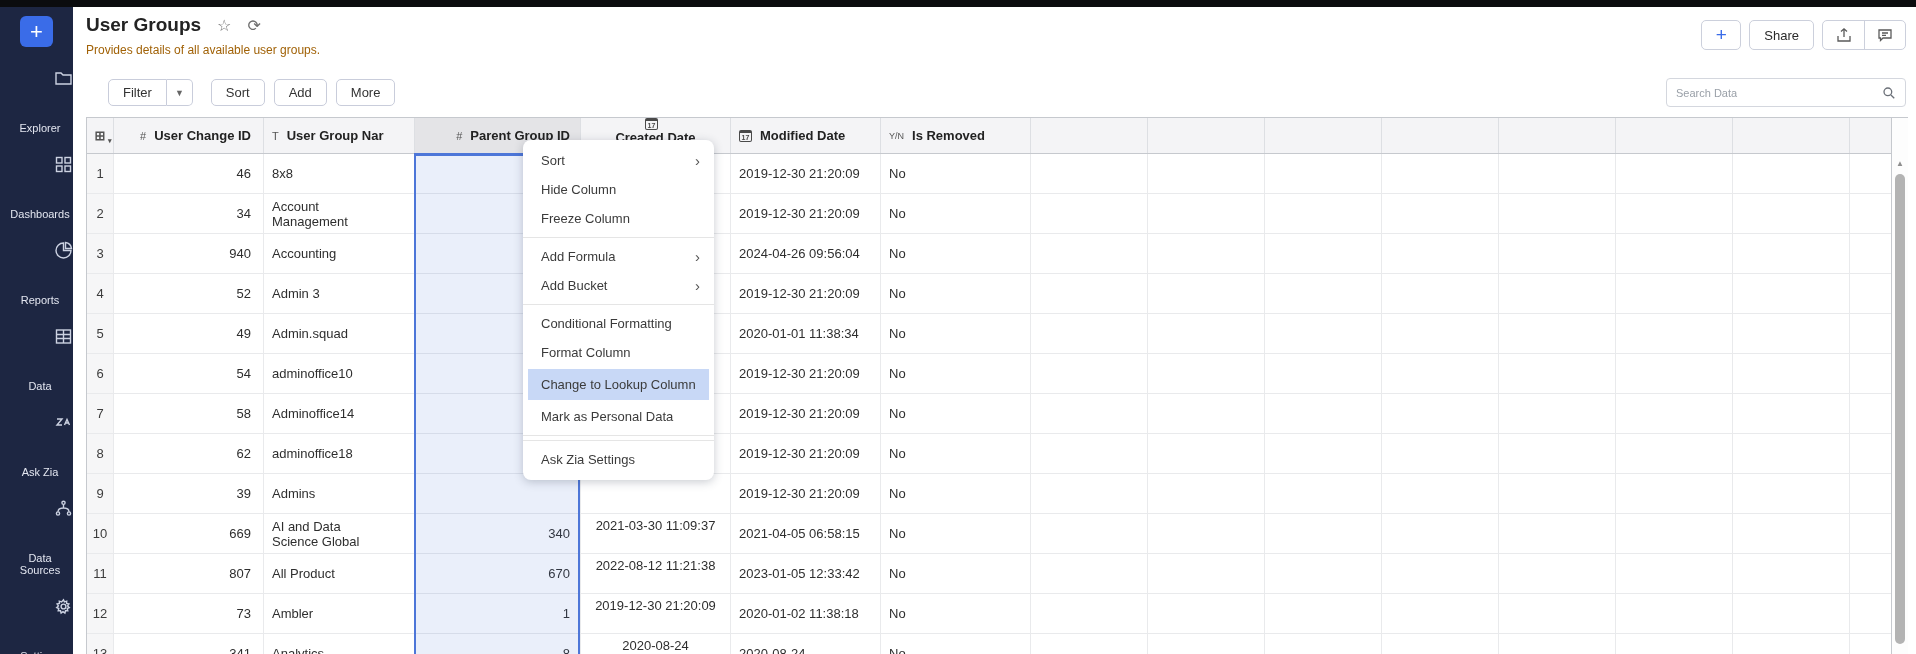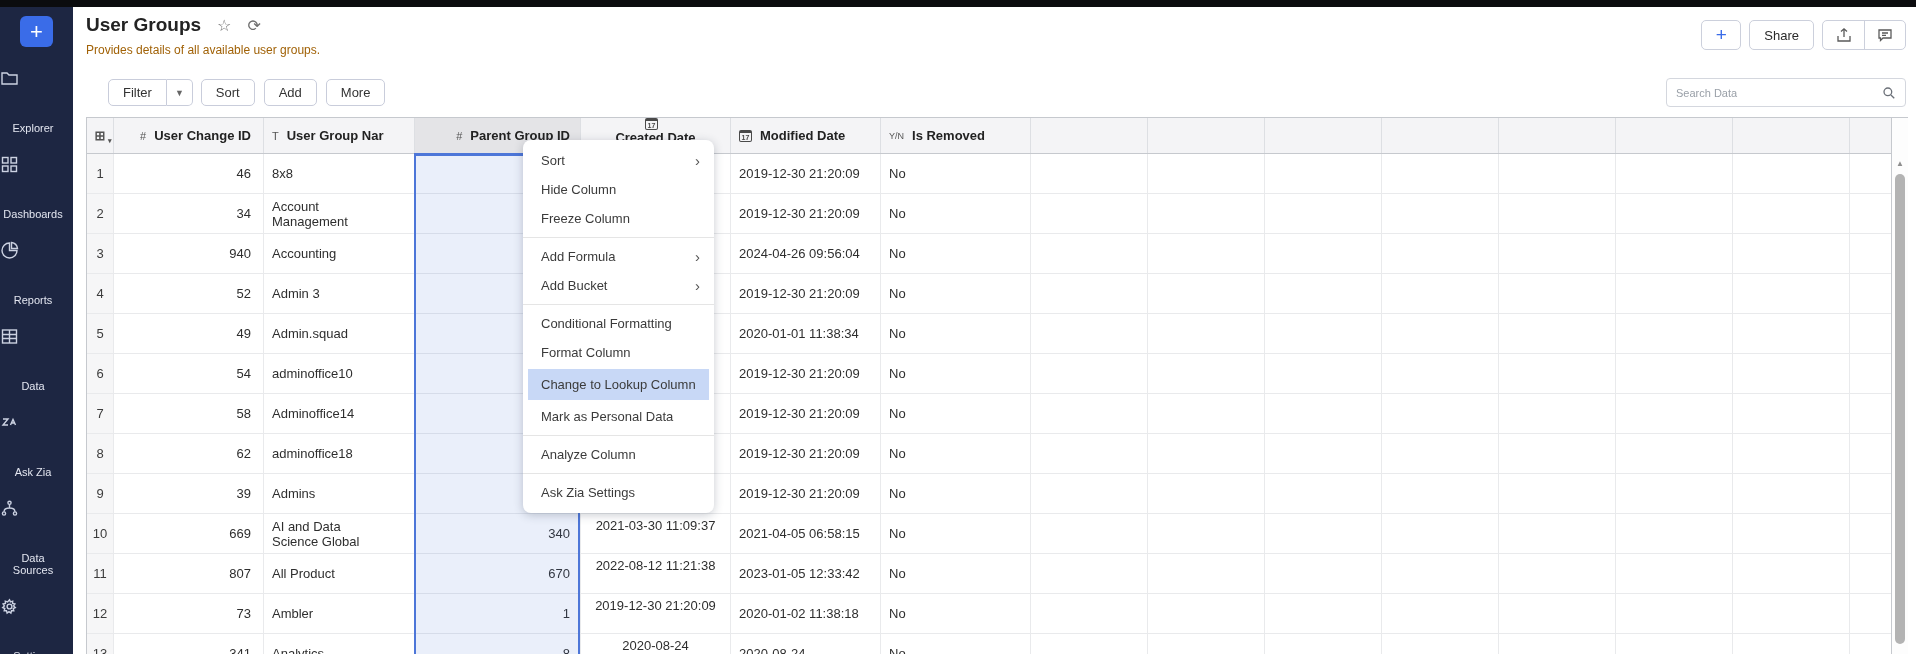--- a/index.html
+++ b/index.html
@@ -9,21 +9,21 @@
 
   
   .topbar { position:absolute; left:0; top:0; width:1916px; height:7px; background:#0b0c0e; }
 
   
   .sidebar { position:absolute; left:0; top:7px; width:73px; height:647px; background:#1d2642;
              display:flex; flex-direction:column; align-items:center; }
   .plus-tile { margin-top:9px; width:33px; height:33px; background:#3a6ce8; border-radius:6px;
                color:#fff; font-size:22px; line-height:31px; text-align:center; cursor:pointer; }
   .nav { margin-top:22px; display:flex; flex-direction:column; align-items:center; width:100%; }
-  .nav-item { display:flex; flex-direction:column; align-items:flex-start; margin-bottom:21px; cursor:pointer; width:100%;gap:29px; }
+  .nav-item { display:flex; flex-direction:column; align-items:flex-end; margin-bottom:21px; cursor:pointer; width:100%;gap:29px; }
   .nav-item svg { width:19px; height:19px; stroke:#ccd2e2; fill:none; stroke-width:1.4; }
   .nav-label { margin-top:5px; font-size:11px; color:#e3e6f0; text-align:center; line-height:12px; width:66px; }
 
   
   .pagehead { position:absolute; left:86px; top:14px; }
   .title-row { display:flex; align-items:center; }
   .page-title { font-size:19px; font-weight:700; color:#232323;text-align:right; }
   .title-ic { margin-left:16px; font-size:16px; color:#6f6f6f; cursor:pointer; }
   .subtitle { margin-top:7px; font-size:12px; color:#a16207; }
 
@@ -34,21 +34,21 @@
   .share-btn { padding:8px 14px; margin-right:8px;text-align:right; }
   .icon-pair { display:flex; border:1px solid #ccd0dc; border-radius:5px; height:30px; }
   .icon-pair .half { width:41px; display:flex; align-items:center; justify-content:center; cursor:pointer; }
   .icon-pair .half + .half { border-left:1px solid #ccd0dc; }
   .icon-pair svg { width:16px; height:16px; stroke:#5a5a5a; fill:none; stroke-width:1.3; }
 
   
   .toolbar { position:absolute; left:84px; top:79px; display:flex; align-items:center; }
   .tbtn { border:1px solid #c9cddb; border-radius:5px; background:#fff; height:27px; padding:0 14px;
           font-size:13px; color:#333; display:inline-flex; align-items:center; cursor:pointer; }
-  .split { display:flex; margin-right:8px;padding-left:24px; }
+  .split { display:flex; margin-right:18px;padding-left:24px; }
   .split .main { border-radius:5px 0 0 5px; }
   .split .caret { border-left:none; border-radius:0 5px 5px 0; padding:0 8px; font-size:9px; color:#666; }
   .tbtn.solo { margin-right:9px; }
   .search-box { position:absolute; top:78px; right:10px; width:240px; height:29px; border:1px solid #d4d7de;
                 border-radius:4px; background:#fff; display:flex; align-items:center; padding:0 9px; }
   .search-box input { border:none; outline:none; flex:1; font-size:11px; color:#444; background:transparent;
                       font-family:"Liberation Sans", sans-serif; }
   .search-box input::placeholder { color:#9aa0a8; }
   .search-box svg { width:14px; height:14px; stroke:#6b7078; fill:none; stroke-width:1.5; }
 
@@ -696,21 +696,18 @@
       <div class="mi">
         <span>Format Column</span>
       </div>
       <div class="mi hl">
         <span>Change to Lookup Column</span>
       </div>
       <div class="mi">
         <span>Mark as Personal Data</span>
       </div>
       <div class="msep"></div>
-      <div class="mi">
-        <span>Analyze Column</span>
-      </div>
       <div class="msep"></div>
       <div class="mi">
         <span>Ask Zia Settings</span>
       </div>
     </div>
 </div>
 
 </body></html>

